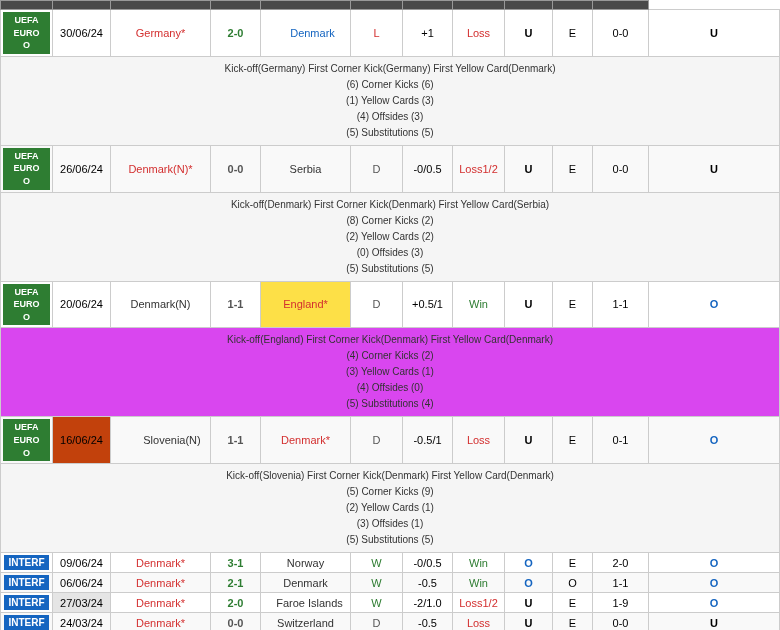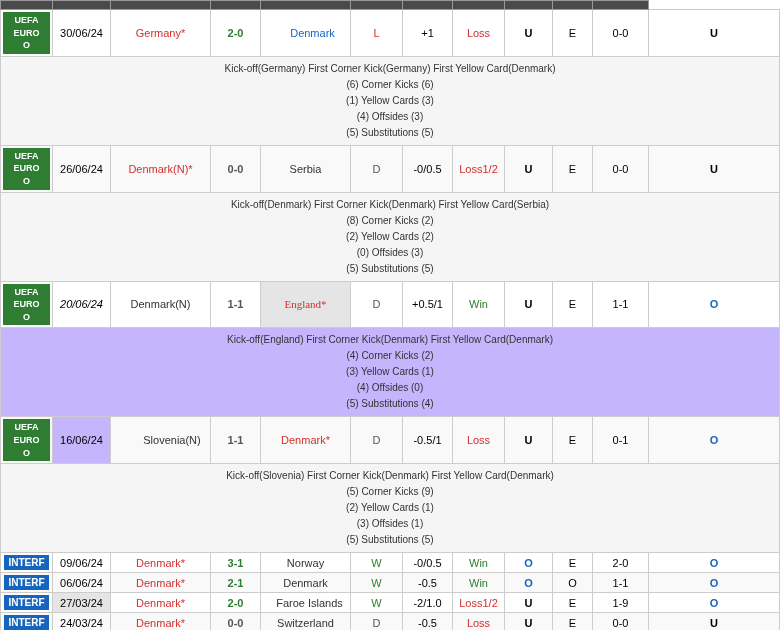--- a/index.html
+++ b/index.html
@@ -72,38 +72,38 @@
     <td style="background:#f9f9f9;color:#000;font-weight:bold;">U</td>
     <td style="background:#f9f9f9;">E</td>
     <td style="background:#f9f9f9;">0-0</td>
     <td style="background:#f9f9f9;color:#000;font-weight:bold;">U</td>
   </tr>
       <tr>
       <td colspan="12" style="background:#f5f5f5;text-align:center;font-size:10px;color:#333;border-top:none;padding:4px 6px;line-height:1.6;">Kick-off(Denmark)  First Corner Kick(Denmark)  First Yellow Card(Serbia)<br>(8) Corner Kicks (2)<br>(2) Yellow Cards (2)<br>(0) Offsides (3)<br>(5) Substitutions (5)</td>
     </tr>
       <tr>
     <td style="background:#fff;"><span style="background:#2e7d32;color:#fff;font-weight:bold;font-size:9px;padding:2px 3px;display:inline-block;line-height:1.4;text-align:center;">UEFA EURO<br>O</span></td>
-    <td style="background:#fff;font-style:italic;">20/06/24</td>
+    <td style="background:#fff;">20/06/24</td>
     <td style="background:#fff;color:#333;">Denmark(N)</td>
     <td style="background:#fff;color:#555;font-weight:bold;">1-1</td>
-    <td style="background:#e5e5e5;color:#d32f2f;font-family:Liberation Serif, serif;">England*</td>
+    <td style="background:#fde047;color:#d32f2f;">England*</td>
     <td style="background:#fff;"><span style="color:#555;">D</span></td>
     <td style="background:#fff;">+0.5/1</td>
     <td style="background:#fff;color:#2e7d32;">Win</td>
     <td style="background:#fff;color:#000;font-weight:bold;">U</td>
     <td style="background:#fff;">E</td>
     <td style="background:#fff;">1-1</td>
     <td style="background:#fff;color:#1565c0;font-weight:bold;">O</td>
   </tr>
       <tr>
-      <td colspan="12" style="background:#c4b5fd;text-align:center;font-size:10px;color:#333;border-top:none;padding:4px 3px;line-height:1.6;">Kick-off(England)  First Corner Kick(Denmark)  First Yellow Card(Denmark)<br>(4) Corner Kicks (2)<br>(3) Yellow Cards (1)<br>(4) Offsides (0)<br>(5) Substitutions (4)</td>
+      <td colspan="12" style="background:#d946ef;text-align:center;font-size:10px;color:#333;border-top:none;padding:4px 3px;line-height:1.6;">Kick-off(England)  First Corner Kick(Denmark)  First Yellow Card(Denmark)<br>(4) Corner Kicks (2)<br>(3) Yellow Cards (1)<br>(4) Offsides (0)<br>(5) Substitutions (4)</td>
     </tr>
       <tr>
     <td style="background:#f9f9f9;"><span style="background:#2e7d32;color:#fff;font-weight:bold;font-size:9px;padding:2px 3px;display:inline-block;line-height:1.4;text-align:center;">UEFA EURO<br>O</span></td>
-    <td style="background:#c4b5fd;">16/06/24</td>
+    <td style="background:#c2410c;">16/06/24</td>
     <td style="background:#f9f9f9;color:#333;padding-left:25px;">Slovenia(N)</td>
     <td style="background:#f9f9f9;color:#555;font-weight:bold;">1-1</td>
     <td style="background:#f9f9f9;color:#d32f2f;">Denmark*</td>
     <td style="background:#f9f9f9;"><span style="color:#555;">D</span></td>
     <td style="background:#f9f9f9;">-0.5/1</td>
     <td style="background:#f9f9f9;color:#d32f2f;">Loss</td>
     <td style="background:#f9f9f9;color:#000;font-weight:bold;">U</td>
     <td style="background:#f9f9f9;">E</td>
     <td style="background:#f9f9f9;">0-1</td>
     <td style="background:#f9f9f9;color:#1565c0;font-weight:bold;">O</td>

